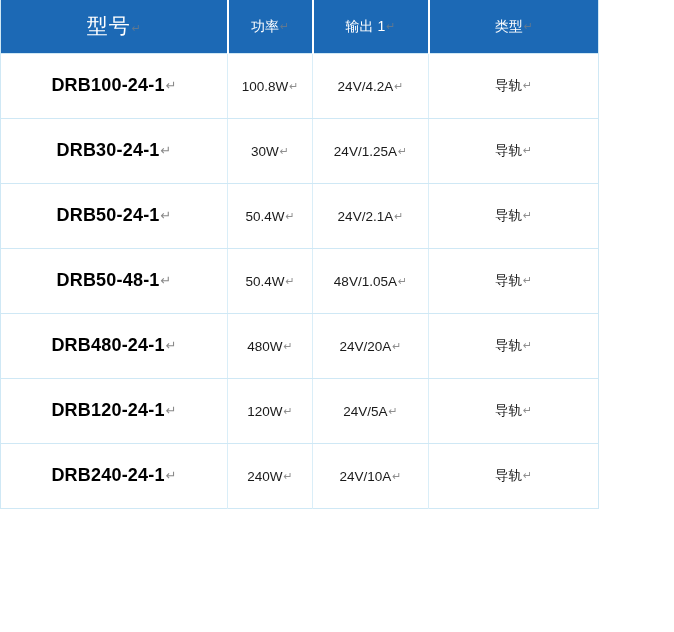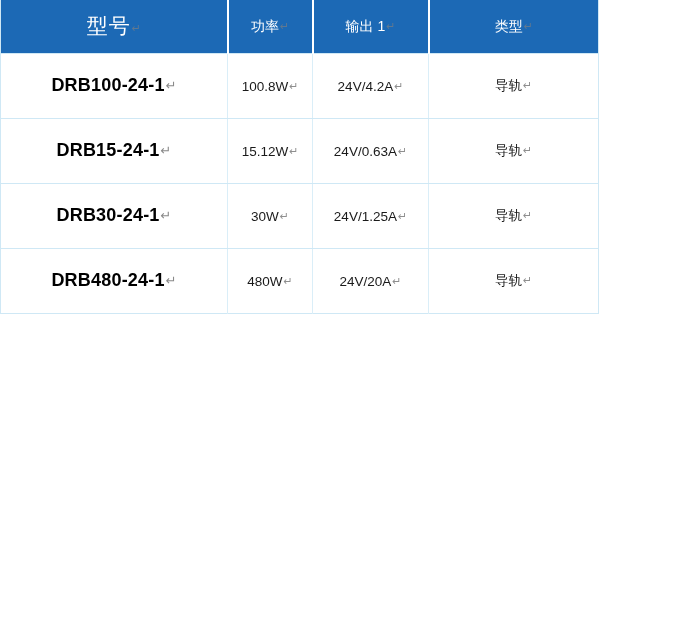--- a/index.html
+++ b/index.html
@@ -96,32 +96,50 @@
       </tr>
     </thead>
     <tbody>
       <tr>
         <td class="model-cell"><span class="cell-text">DRB100-24-1</span><span class="ret">↵</span></td>
         <td class="power-cell"><span class="cell-text">100.8W</span><span class="ret">↵</span></td>
         <td class="output-cell"><span class="cell-text">24V/4.2A</span><span class="ret">↵</span></td>
         <td class="type-cell"><span class="cell-text">导轨</span><span class="ret">↵</span></td>
       </tr>
       <tr>
-        <td class="model-cell"><span class="cell-text">DRB15-24-1</span><span class="ret">↵</span></td>
-        <td class="power-cell"><span class="cell-text">15.12W</span><span class="ret">↵</span></td>
-        <td class="output-cell"><span class="cell-text">24V/0.63A</span><span class="ret">↵</span></td>
+        <td class="model-cell"><span class="cell-text">DRB30-24-1</span><span class="ret">↵</span></td>
+        <td class="power-cell"><span class="cell-text">30W</span><span class="ret">↵</span></td>
+        <td class="output-cell"><span class="cell-text">24V/1.25A</span><span class="ret">↵</span></td>
         <td class="type-cell"><span class="cell-text">导轨</span><span class="ret">↵</span></td>
       </tr>
       <tr>
-        <td class="model-cell"><span class="cell-text">DRB30-24-1</span><span class="ret">↵</span></td>
-        <td class="power-cell"><span class="cell-text">30W</span><span class="ret">↵</span></td>
-        <td class="output-cell"><span class="cell-text">24V/1.25A</span><span class="ret">↵</span></td>
+        <td class="model-cell"><span class="cell-text">DRB50-24-1</span><span class="ret">↵</span></td>
+        <td class="power-cell"><span class="cell-text">50.4W</span><span class="ret">↵</span></td>
+        <td class="output-cell"><span class="cell-text">24V/2.1A</span><span class="ret">↵</span></td>
+        <td class="type-cell"><span class="cell-text">导轨</span><span class="ret">↵</span></td>
+      </tr>
+      <tr>
+        <td class="model-cell"><span class="cell-text">DRB50-48-1</span><span class="ret">↵</span></td>
+        <td class="power-cell"><span class="cell-text">50.4W</span><span class="ret">↵</span></td>
+        <td class="output-cell"><span class="cell-text">48V/1.05A</span><span class="ret">↵</span></td>
         <td class="type-cell"><span class="cell-text">导轨</span><span class="ret">↵</span></td>
       </tr>
       <tr>
         <td class="model-cell"><span class="cell-text">DRB480-24-1</span><span class="ret">↵</span></td>
         <td class="power-cell"><span class="cell-text">480W</span><span class="ret">↵</span></td>
         <td class="output-cell"><span class="cell-text">24V/20A</span><span class="ret">↵</span></td>
         <td class="type-cell"><span class="cell-text">导轨</span><span class="ret">↵</span></td>
       </tr>
+      <tr>
+        <td class="model-cell"><span class="cell-text">DRB120-24-1</span><span class="ret">↵</span></td>
+        <td class="power-cell"><span class="cell-text">120W</span><span class="ret">↵</span></td>
+        <td class="output-cell"><span class="cell-text">24V/5A</span><span class="ret">↵</span></td>
+        <td class="type-cell"><span class="cell-text">导轨</span><span class="ret">↵</span></td>
+      </tr>
+      <tr>
+        <td class="model-cell"><span class="cell-text">DRB240-24-1</span><span class="ret">↵</span></td>
+        <td class="power-cell"><span class="cell-text">240W</span><span class="ret">↵</span></td>
+        <td class="output-cell"><span class="cell-text">24V/10A</span><span class="ret">↵</span></td>
+        <td class="type-cell"><span class="cell-text">导轨</span><span class="ret">↵</span></td>
+      </tr>
     </tbody>
   </table>
 </div>
 
 </body></html>

